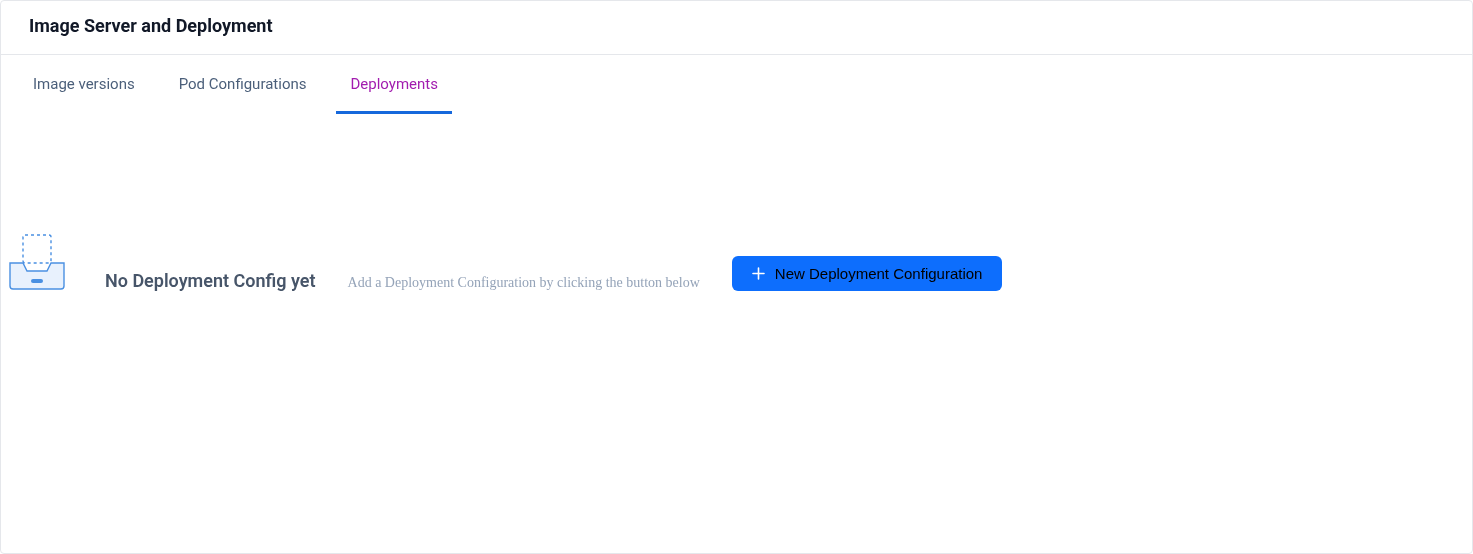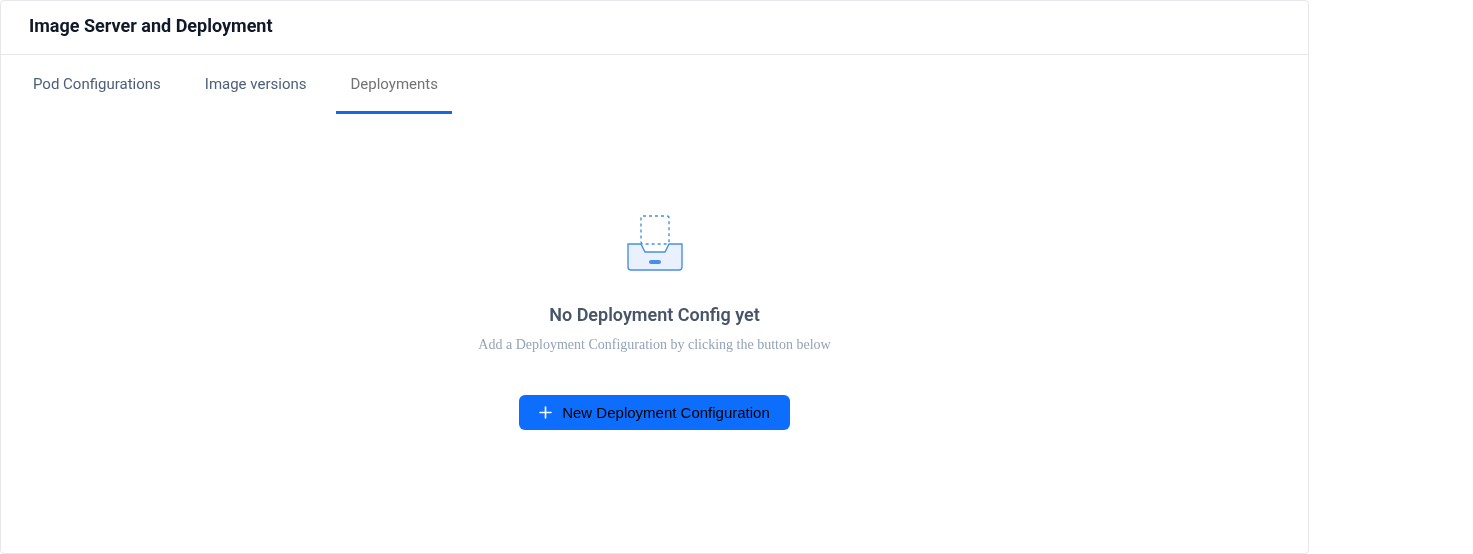--- a/index.html
+++ b/index.html
@@ -11,21 +11,21 @@
       font-family: -apple-system, BlinkMacSystemFont, "Segoe UI", Roboto, "Helvetica Neue", Arial, sans-serif;
       background: #ffffff;
       color: #1f2937;
       width: 1473px;
       height: 554px;
     }
     .card {
       border: 1px solid #e5e7eb;
       border-radius: 4px;
       background: #ffffff;
-      width: 1309px;
+      width: 1473px;
       height: 554px;
       overflow: hidden;
     }
     .header {
       padding: 14px 28px 18px 28px;
     }
     .header-title {
       font-size: 18px;
       font-weight: 700;
       color: #111827;
@@ -40,33 +40,34 @@
     }
     .tab {
       padding: 20px 14px 18px 14px;
       font-size: 15px;
       color: #4b5f7a;
       cursor: pointer;
       position: relative;
       border-bottom: 3px solid transparent;
     }
     .tab.active {
-      color: #737373;
+      color: #a21caf;
       border-bottom: 3px solid #1668dc;
     }
     .tab + .tab {
       margin-left: 16px;
     }
     .content {
       display: flex;
-      flex-direction: column;
-      align-items: center;
+      flex-direction: row;
+      align-items: flex-end;
       justify-content: flex-start;
       padding-top: 100px;
       text-align: center;
+      gap: 32px;
     }
     .empty-state-title {
       font-size: 18px;
       font-weight: 600;
       color: #475569;
       margin-top: 32px;
     }
     .empty-state-subtitle {
       font-size: 14px;
       color: #94a3b8;
@@ -103,22 +104,22 @@
 
 <div class="card">
 
   <div class="header">
     <div class="header-title">Image Server and Deployment</div>
   </div>
 
   <div class="divider"></div>
 
   <div class="tabs">
+    <div class="tab">Image versions</div>
     <div class="tab">Pod Configurations</div>
-    <div class="tab">Image versions</div>
     <div class="tab active">Deployments</div>
   </div>
 
   <div class="content">
     <svg class="empty-box-svg" viewBox="0 0 72 58">
       <rect x="22" y="2" width="28" height="28" rx="2" fill="#ffffff" stroke="#4a90e2" stroke-width="1.4" stroke-dasharray="3 3"></rect>
       <path d="M 9 30 L 22 30 L 26 38 L 46 38 L 50 30 L 63 30 L 63 53 Q 63 56 60 56 L 12 56 Q 9 56 9 53 Z" fill="#e8f1fd" stroke="#4a90e2" stroke-width="1.4"></path>
       <rect x="30" y="46" width="12" height="4" rx="2" fill="#4a90e2"></rect>
     </svg>
 

